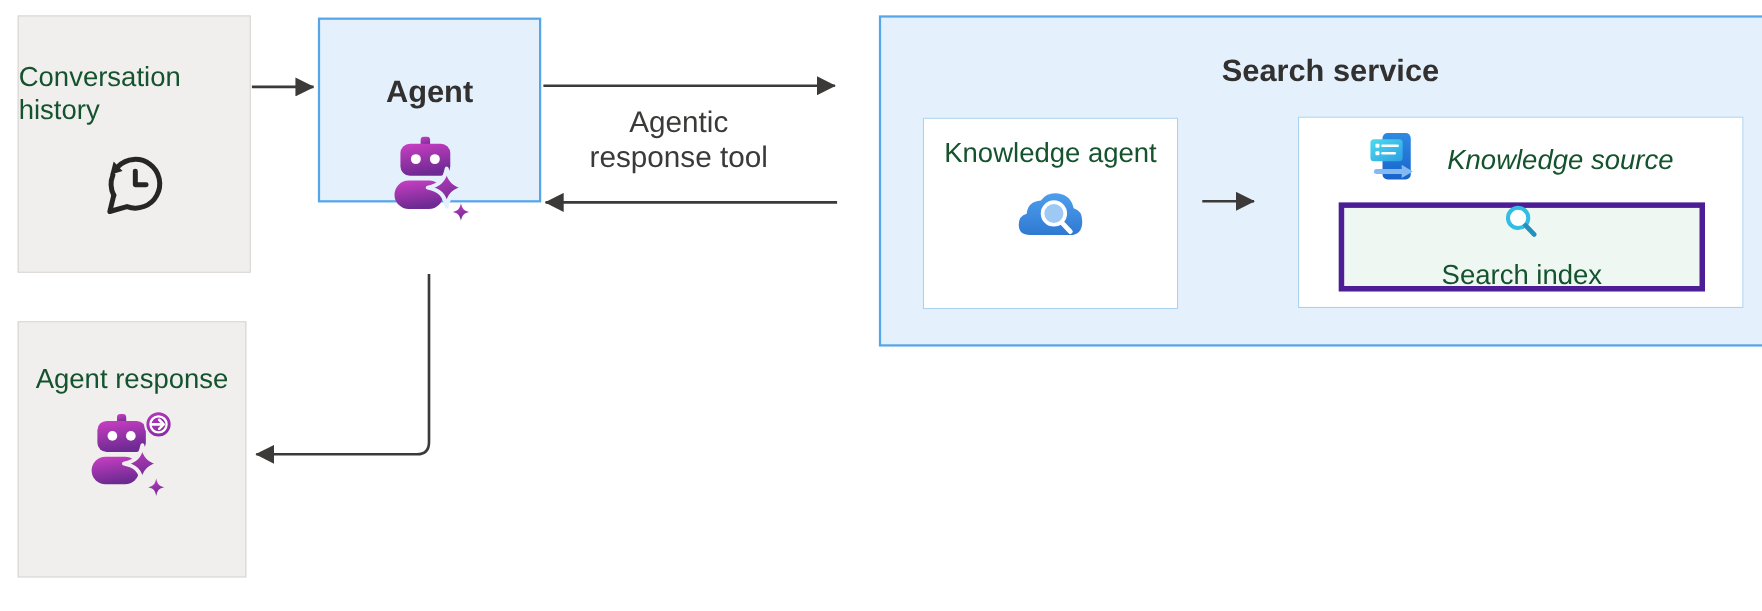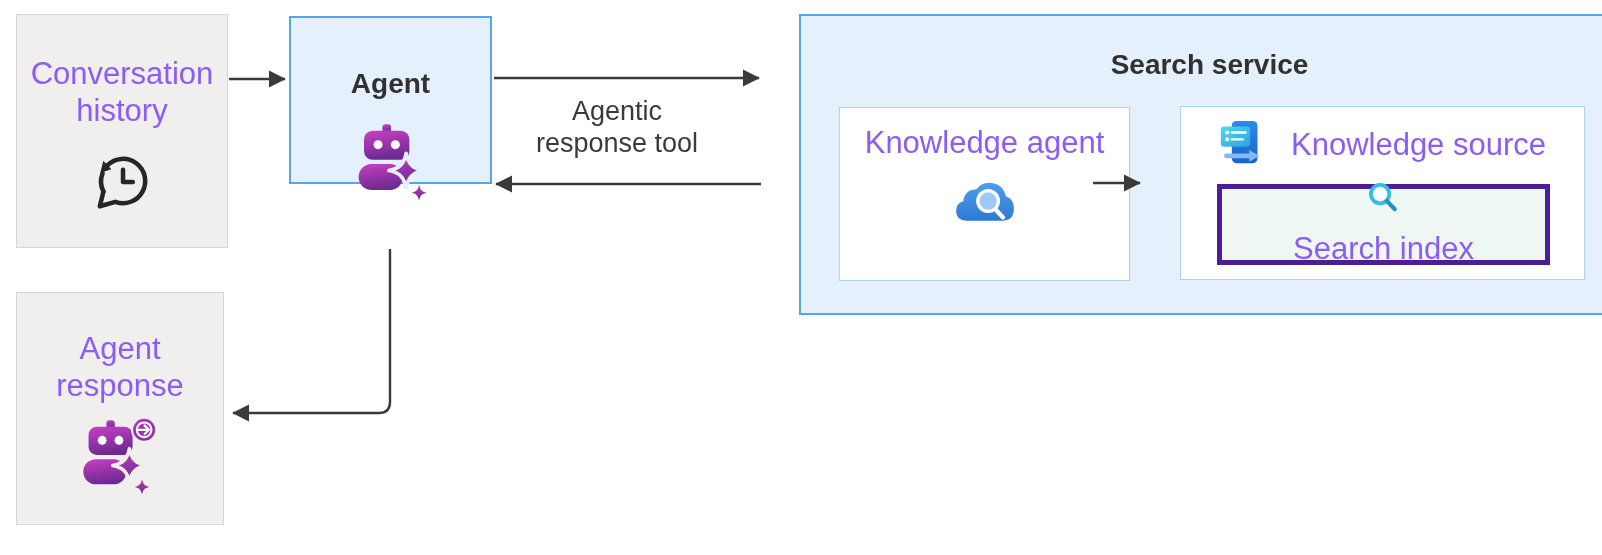--- a/index.html
+++ b/index.html
@@ -5,34 +5,34 @@
   html,body{margin:0;padding:0;background:#ffffff;}
   .canvas{
     position:relative;
     width:1602px;height:555px;
     background:#ffffff;
     font-family:"Liberation Sans", sans-serif;
     color:#3b3a39;
     overflow:hidden;
   }
   .node{position:absolute;box-sizing:border-box;display:flex;flex-direction:column;align-items:center;}
-  .node-label{font-size:31px;line-height:1.2;text-align:center;color:#8b5cf6;}
+  .node-label{font-size:25px;line-height:1.2;text-align:left;color:#14532d;}
   .node-title{font-size:28px;font-weight:700;color:#323130;text-align:center;}
 
   .gray-box{background:#f1efee;border:1px solid #d9d5d2;}
   .blue-box{background:#e4f1fc;border:2px solid #55a5e8;}
   .white-inner{background:#ffffff;border:1px solid #abd3f1;}
 
   #conversation-history{left:16px;top:14px;width:212px;height:234px;padding-top:40px;gap:20px;}
   #agent-box{left:289px;top:16px;width:203px;height:168px;padding-top:50px;gap:24px;}
   #search-service{left:799px;top:14px;width:821px;height:301px;}
   #search-service .service-title{margin-top:33px;}
-  #knowledge-agent{left:38px;top:91px;width:291px;height:174px;padding-top:16px;gap:14px;}
+  #knowledge-agent{left:38px;top:91px;width:232px;height:174px;padding-top:16px;gap:14px;}
   #knowledge-source{left:379px;top:90px;width:405px;height:174px;}
-  .ks-header{display:flex;align-items:center;justify-content:center;gap:28px;margin-top:12px;}
+  .ks-header{display:flex;align-items:center;justify-content:center;gap:28px;margin-top:12px;font-style:italic;}
   #search-index{left:36px;top:77px;width:333px;height:81px;background:#eff7f3;border:5px solid #4c1d95;
     flex-direction:column;justify-content:center;align-items:center;gap:12px;}
   #agent-response{left:16px;top:292px;width:208px;height:233px;padding-top:37px;gap:12px;}
 
   #retrieval-label{position:absolute;left:527px;top:95px;width:180px;font-size:27px;line-height:1.2;text-align:center;color:#3b3a39;}
 
   .icon{display:block;}
   #arrow-layer{position:absolute;left:0;top:0;pointer-events:none;}
 </style>
 </head>

